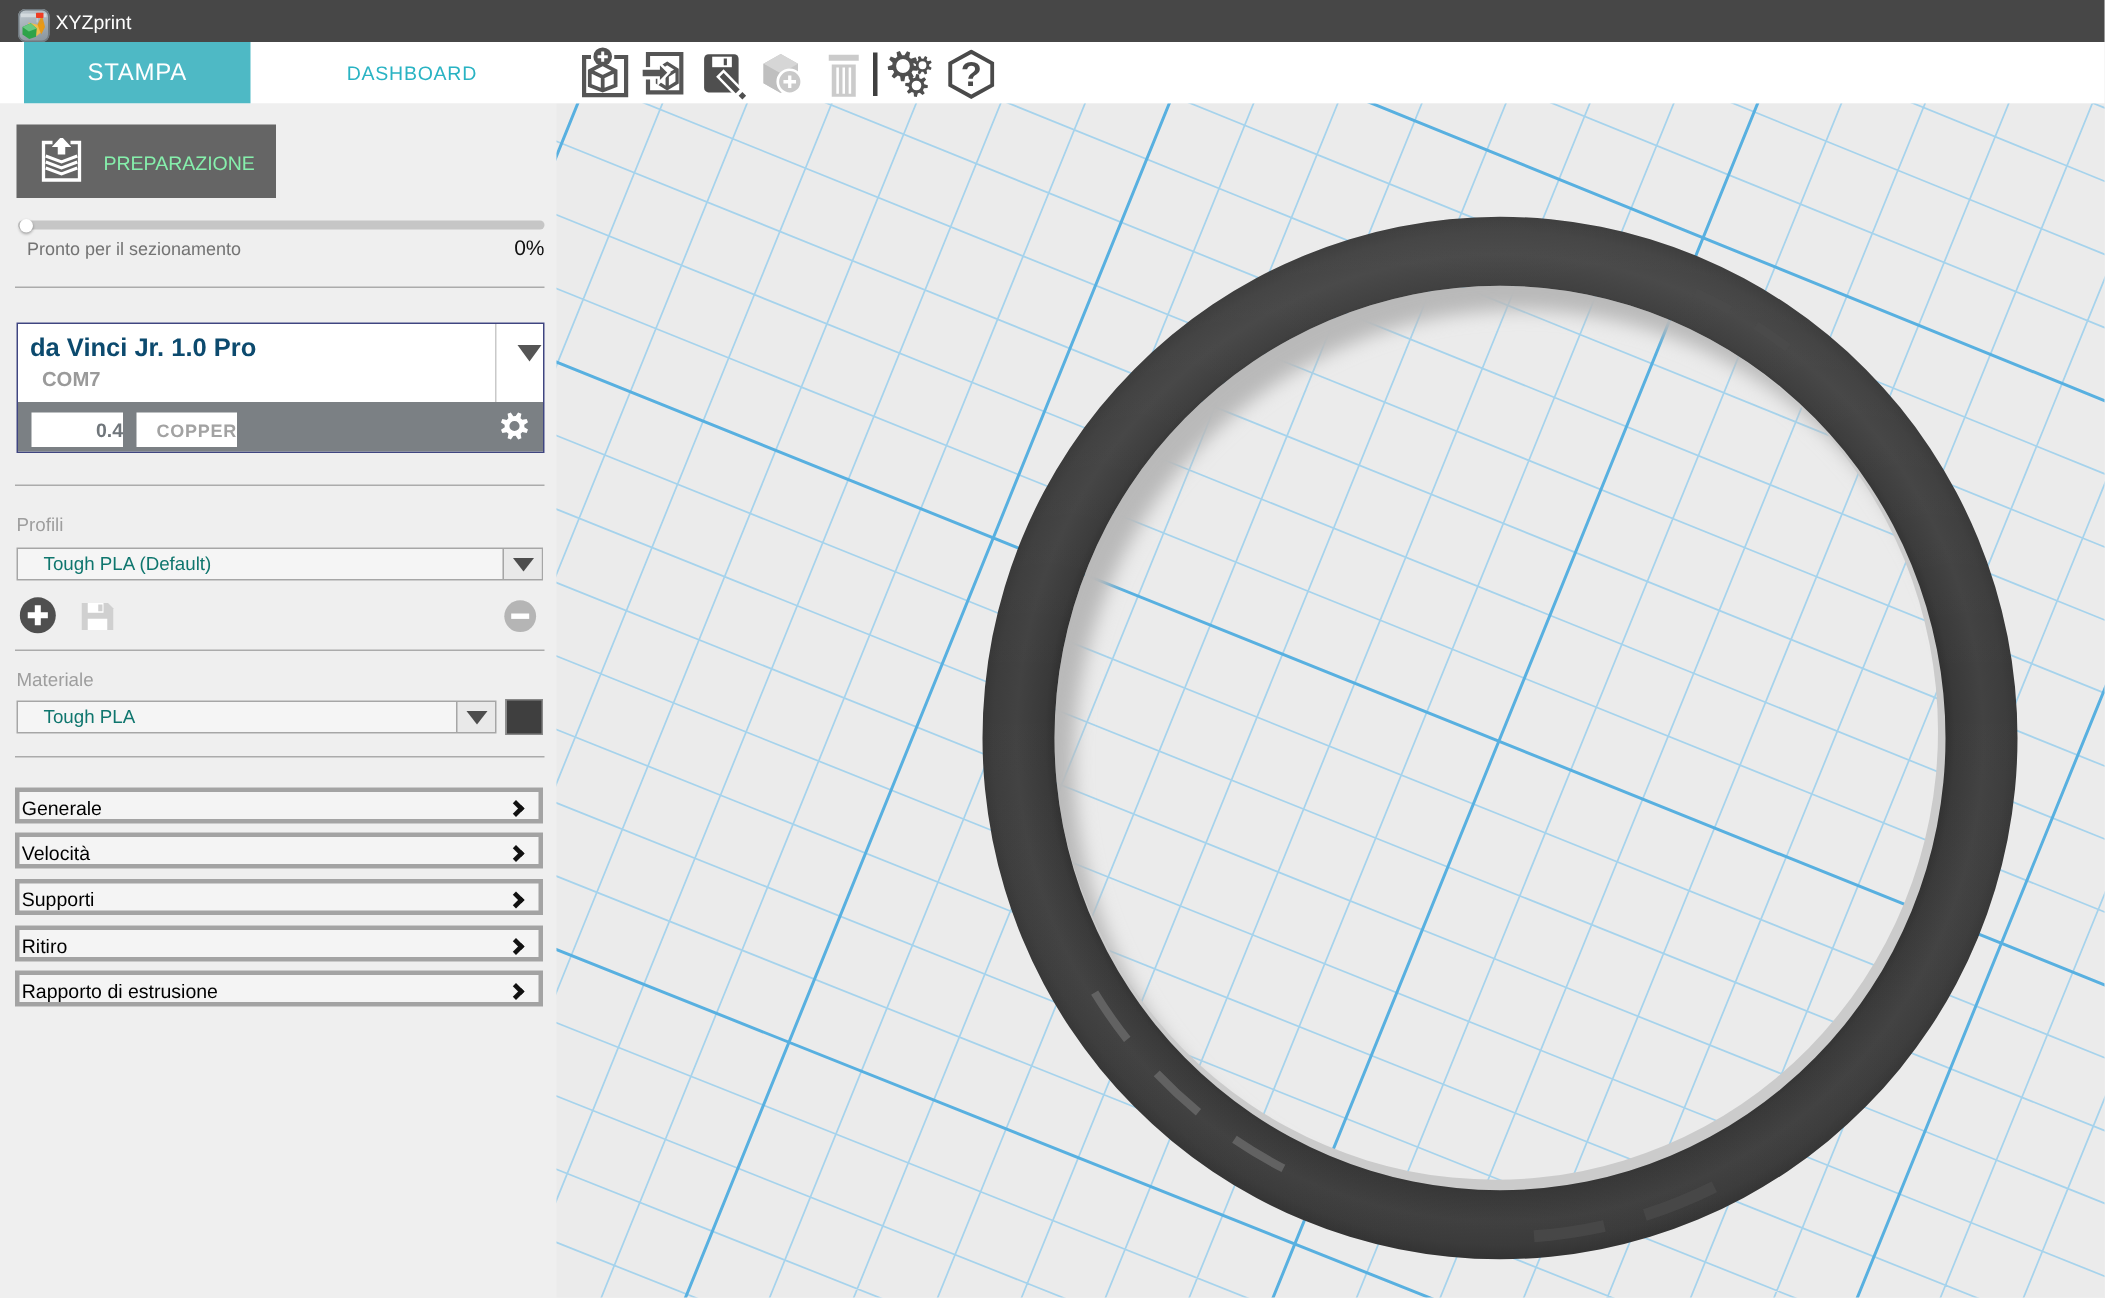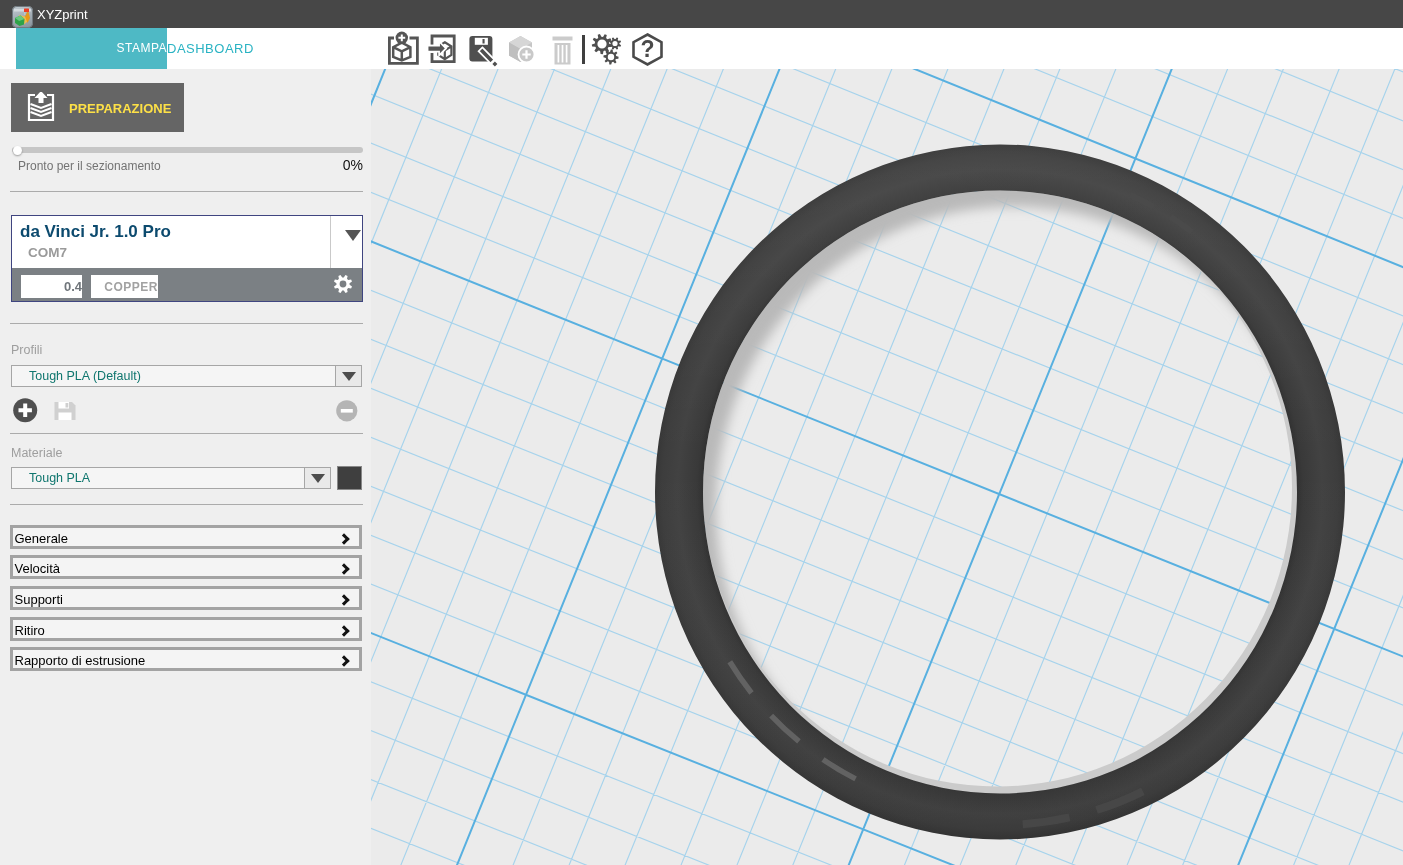--- a/index.html
+++ b/index.html
@@ -1,22 +1,22 @@
 <!DOCTYPE html>
 <html><head><meta charset="utf-8"><style>
 *{margin:0;padding:0;box-sizing:border-box}
 html,body{width:1403px;height:865px;overflow:hidden;font-family:"Liberation Sans",sans-serif;background:#efefef}
 .titlebar{position:absolute;left:0;top:0;width:1403px;height:28px;background:#474747}
 .appicon{position:absolute;left:12px;top:6px;width:21px;height:22px;border-radius:5px;background:linear-gradient(165deg,#c3ccd2 0%,#a6b0b8 45%,#87929a 100%);box-shadow:inset 0 0 0 1px #70797f;overflow:hidden}
 .apptitle{position:absolute;left:37px;top:7px;font-size:13px;color:#fff}
 .tabbar{position:absolute;left:0;top:28px;width:1403px;height:41px;background:#fff}
-.tab1{position:absolute;left:16px;top:0;width:151px;height:41px;background:#4eb9c5;color:#fff;font-size:12px;letter-spacing:.5px;text-align:right;line-height:41px}
-.tab2{position:absolute;left:167px;top:0;width:151px;height:41px;color:#29b3c3;font-size:13px;letter-spacing:.5px;text-align:left;line-height:41px}
+.tab1{position:absolute;left:16px;top:0;width:151px;height:41px;background:#4eb9c5;color:#fff;font-size:16px;letter-spacing:.5px;text-align:center;line-height:41px}
+.tab2{position:absolute;left:167px;top:0;width:151px;height:41px;color:#29b3c3;font-size:13px;letter-spacing:.5px;text-align:right;line-height:41px}
 .panel{position:absolute;left:0;top:69px;width:371px;height:796px;background:#efefef}
-.prep{position:absolute;left:11px;top:14px;width:173px;height:49px;background:#656565;color:#fde047;font-weight:bold;font-size:13px}
+.prep{position:absolute;left:11px;top:14px;width:173px;height:49px;background:#656565;color:#86efac;font-weight:normal;font-size:13px}
 .preptext{position:absolute;left:58px;top:18px}
 .pbar{position:absolute;left:12px;top:78px;width:351px;height:6px;background:#c6c6c6;border-radius:3px}
 .pknob{position:absolute;left:1px;top:-1.5px;width:9px;height:9px;border-radius:50%;background:#fff;box-shadow:0 1px 2px rgba(0,0,0,.35)}
 .ptext{position:absolute;left:18px;top:90px;font-size:12px;color:#737373}
 .ppct{position:absolute;right:8px;top:88px;font-size:14px;color:#111}
 .sep{position:absolute;left:10px;width:353px;height:0;border-top:1px solid #ababab}
 .printerbox{position:absolute;left:11px;top:146px;width:352px;height:87px;background:#fff;border:1px solid #3f4580}
 .pname{position:absolute;left:8px;top:6px;font-size:17px;font-weight:bold;color:#0c4a6e}
 .pcom{position:absolute;left:16px;top:29px;font-size:13.5px;font-weight:bold;color:#9a9a9a}
 .pdivline{position:absolute;right:31px;top:0;width:0;height:53px;border-left:1px solid #c9c9c9}

